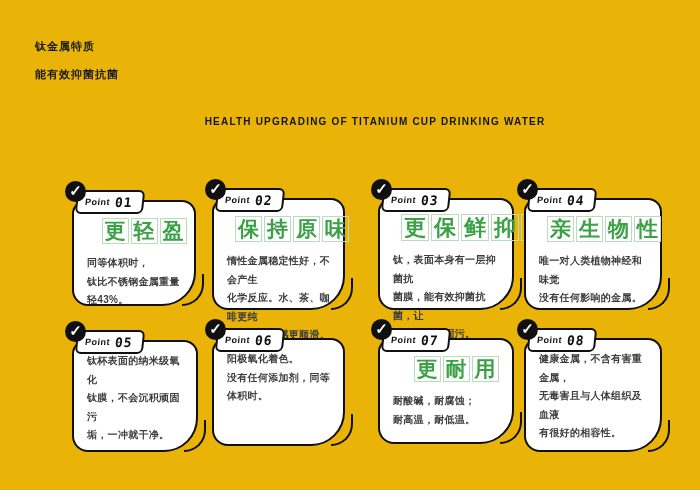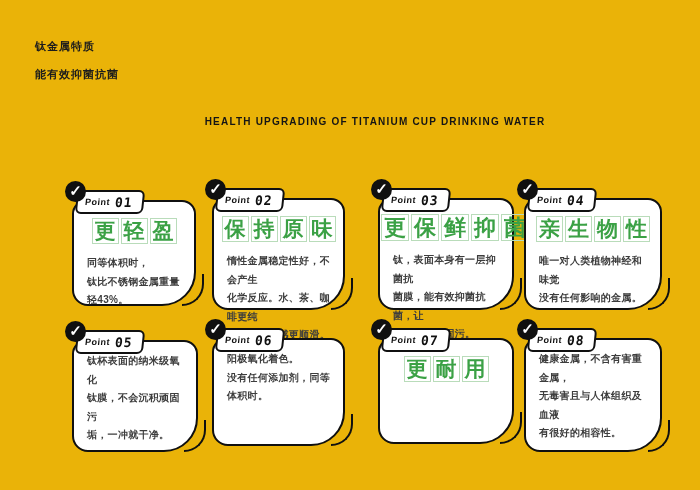--- a/index.html
+++ b/index.html
@@ -36,21 +36,21 @@
        border:2px solid var(--ink,#101010);border-radius:6px;display:flex;align-items:center;
        gap:5px;transform:skewX(-6deg);}
   .tab .pt{font-size:9px;font-weight:bold;letter-spacing:0.5px;}
   .tab .pn{font-size:13px;font-weight:bold;font-family:"DejaVu Sans Mono",monospace;letter-spacing:1px;}
 
   .badge{position:absolute;top:-21px;left:-9px;width:21px;height:21px;background:var(--ink,#101010);
          border-radius:50%;display:flex;align-items:center;justify-content:center;z-index:2;}
   .badge .check{color:#fff;font-size:15px;font-weight:900;line-height:1;margin-top:-2px;}
 
   .heading{margin-top:16px;text-align:center;font-weight:900;font-size:21px;
-           color:var(--accent_green,#3ba145);white-space:nowrap;}
+           color:var(--accent_green,#3ba145);white-space:nowrap;padding-left:20px;}
   .heading.small{font-size:22px;margin-top:14px;}
   .hchar{display:inline-block;border:1px solid #b9dcba;padding:0 2px;margin:0 1px;line-height:1.15;}
 
   .body{margin:10px 12px 0 13px;font-size:10px;font-weight:bold;color:var(--body_text,#3d3d3d);
         line-height:1.85;letter-spacing:0.3px;white-space:pre-line;text-align:left;}
 </style>
 </head>
 <body>
 
 <div class="stage">
@@ -149,20 +149,22 @@
 
   <div class="card c7">
     <div class="badge">
         <span class="check">✓</span>
       </div>
     <div class="tab">
       <span class="pt">Point</span>
       <span class="pn">07</span>
     </div>
     <div class="heading boxed-chars"><span class="hchar">更</span><span class="hchar">耐</span><span class="hchar">用</span></div>
+    <div class="body">耐酸碱，耐腐蚀；
+耐高温，耐低温。</div>
     <div class="tail"></div>
   </div>
 
   <div class="card c8">
     <div class="badge">
         <span class="check">✓</span>
       </div>
     <div class="tab">
       <span class="pt">Point</span>
       <span class="pn">08</span>

